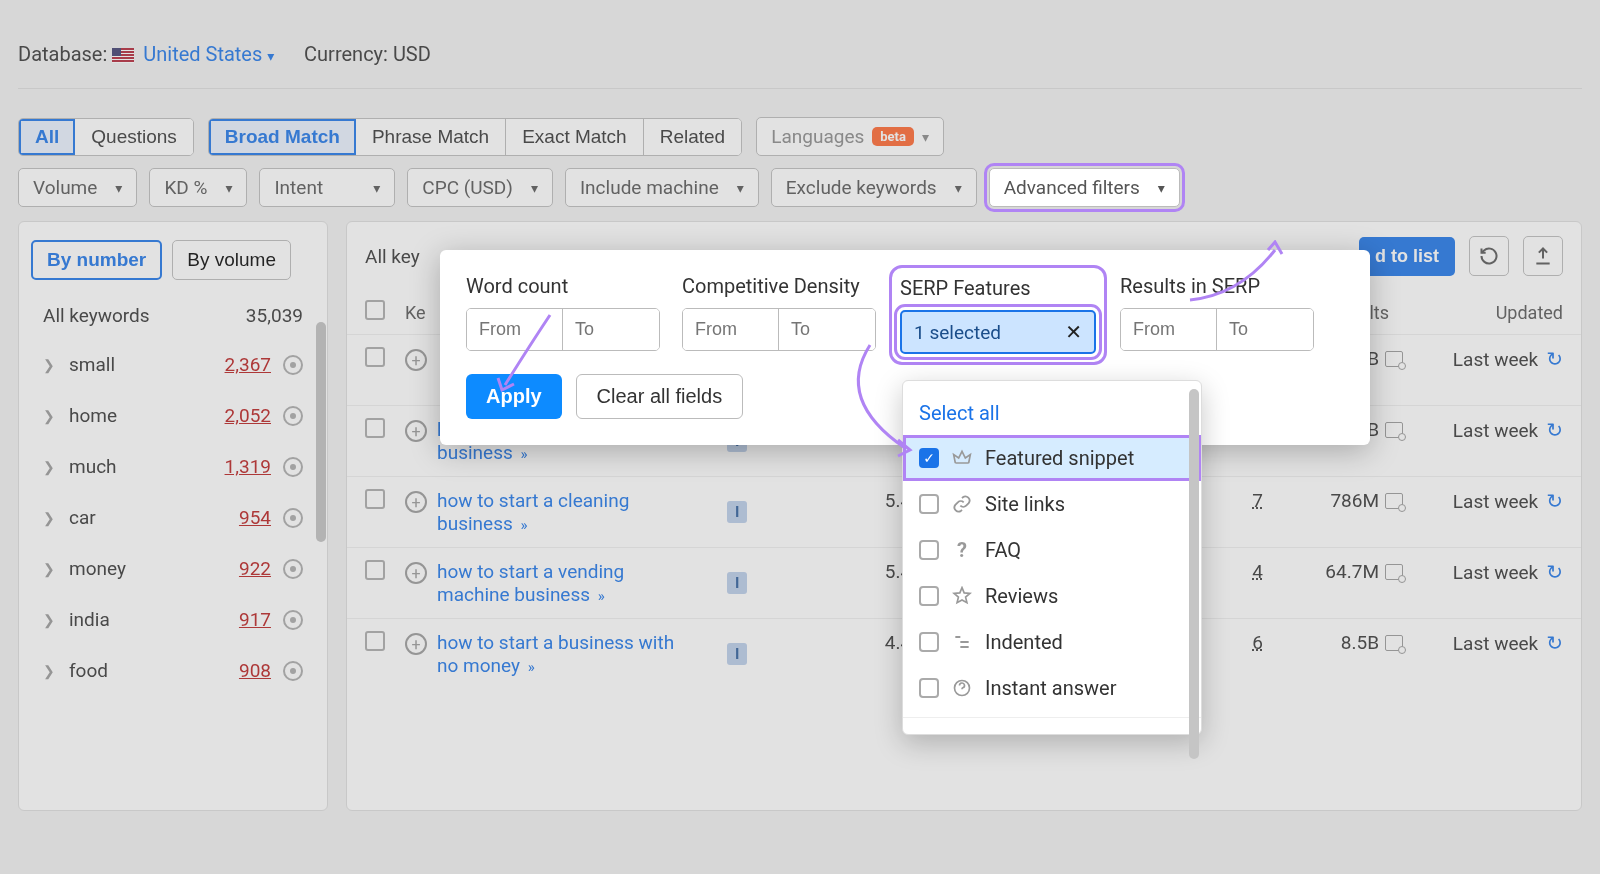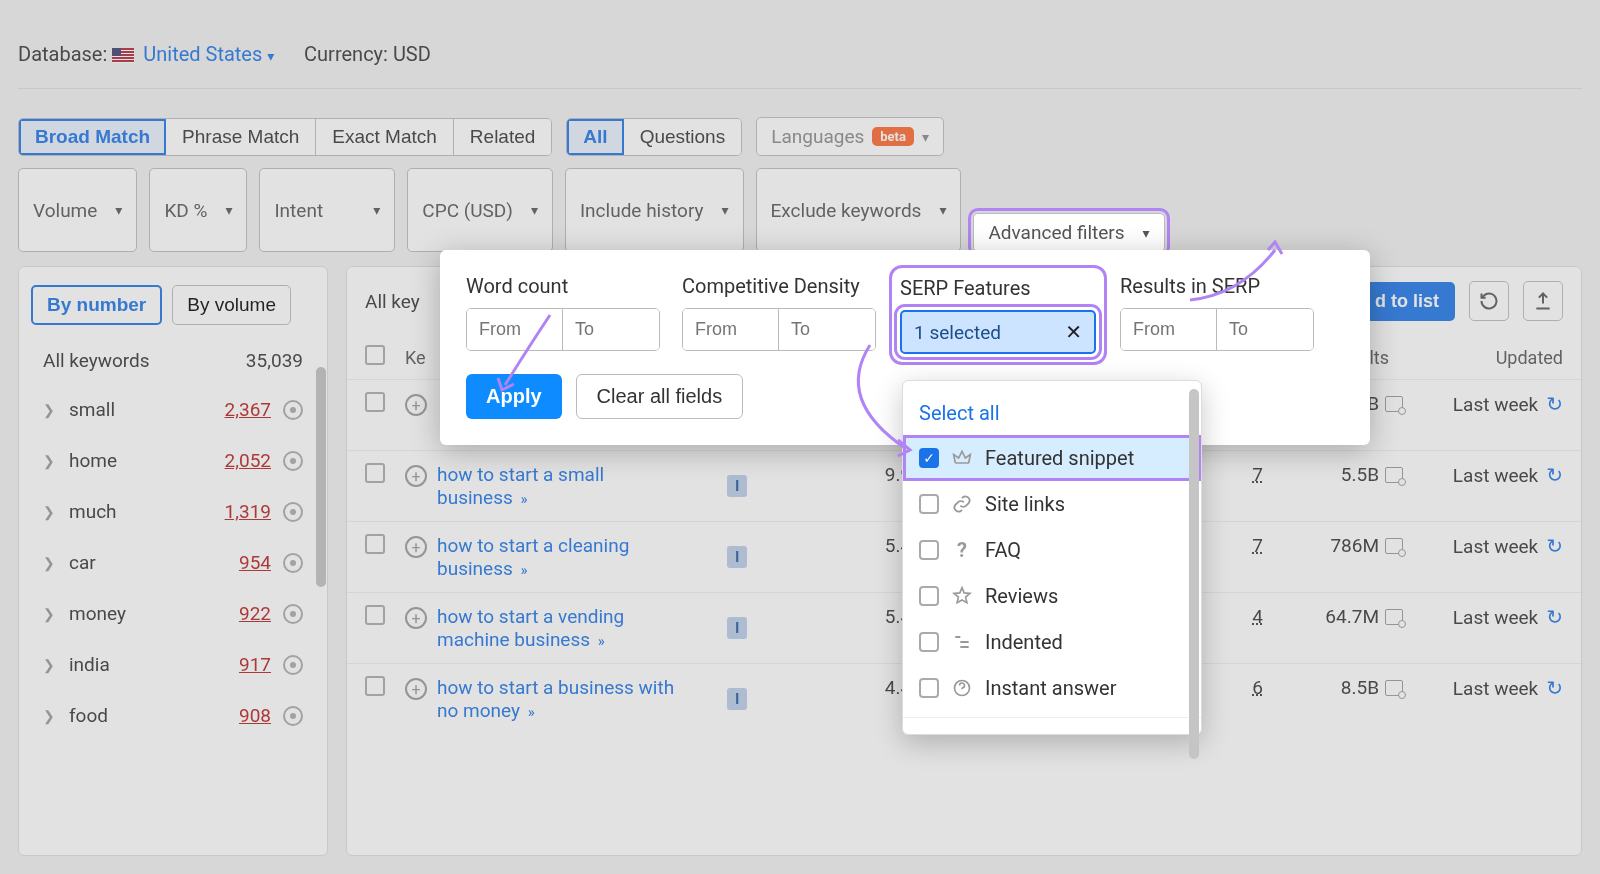--- a/index.html
+++ b/index.html
@@ -20,21 +20,21 @@
 .seg-btn { padding: 7px 16px; font-size: 19px; border: none; background: #fff; cursor: pointer; border-right: 1px solid #bbb; color: #333; }
 .seg-btn:last-child { border-right: none; }
 .seg-btn.active-blue { background: #e8f0fe; border: 2px solid #1a73e8; color: #1a73e8; font-weight: 600; }
 .seg-group .seg-btn.active-blue { border: none; outline: 2px solid #1a73e8; outline-offset: -2px; }
 .lang-btn { display: inline-flex; align-items: center; gap: 8px; padding: 7px 14px; border: 1px solid #bbb; border-radius: 5px; background: #fff; font-size: 19px; color: #888; }
 .beta { background: #ff642d; color: #fff; font-size: 13px; font-weight: 700; padding: 2px 8px; border-radius: 5px; }
 .chev { font-size: 14px; }
 
 .filter-row2 { display: flex; gap: 12px; padding: 4px 18px 14px 18px; flex-wrap: wrap; }
 .pill { display: inline-flex; align-items: center; gap: 18px; padding: 7px 14px; border: 1px solid #bbb; border-radius: 5px; background: #fff; font-size: 19px; color: #555; cursor: pointer; }
-.adv-wrap { position: relative; z-index: 5; margin-top: 45px; }
+.adv-wrap { position: relative; z-index: 5; }
 .pill.adv { outline: 3px solid #b084f4; outline-offset: 2px; color: #555; }
 
 .body { display: flex; gap: 18px; padding: 0 18px; }
 .sidebar { width: 310px; background: #fff; border: 1px solid #ddd; border-radius: 6px; padding: 12px 0; height: 590px; position: relative; }
 .side-tabs { display: flex; gap: 10px; padding: 6px 12px 14px 12px; }
 .side-tab { flex: 0 0 auto; padding: 7px 14px; border: 1px solid #bbb; border-radius: 5px; font-size: 19px; background: #fff; cursor: pointer; }
 .side-tab.active { border: 2px solid #1a73e8; color: #1a73e8; font-weight: 600; }
 .side-head { display: flex; justify-content: space-between; padding: 10px 24px 12px 24px; font-size: 19px; color: #333; }
 .side-item { display: flex; align-items: center; gap: 12px; padding: 14px 24px; font-size: 19px; cursor: pointer; }
 .side-item .chv { color: #999; font-size: 14px; width: 14px; }
@@ -118,29 +118,29 @@
     <span class="db-link"><span>United States</span> <span class="chev">▾</span></span>
     &nbsp;&nbsp;&nbsp;&nbsp;
     <span>Currency:</span>
     <span>USD</span>
   </div>
   <hr class="hr">
 </div>
 
 <div class="filter-row1">
   <div class="seg-group">
+    <button class="seg-btn active-blue">All</button>
+    <button class="seg-btn">Questions</button>
+  </div>
+  <div class="seg-group">
     <button class="seg-btn active-blue">Broad Match</button>
     <button class="seg-btn">Phrase Match</button>
     <button class="seg-btn">Exact Match</button>
     <button class="seg-btn">Related</button>
   </div>
-  <div class="seg-group">
-    <button class="seg-btn active-blue">All</button>
-    <button class="seg-btn">Questions</button>
-  </div>
   <div class="lang-btn">
     <span>Languages</span>
     <span class="beta">beta</span>
     <span class="chev">▾</span>
   </div>
 </div>
 
 <div class="filter-row2">
   <div class="pill">
       <span>Volume</span>
@@ -149,21 +149,21 @@
   <div class="pill">
       <span>KD %</span>
       <span class="chev">▾</span>
     </div>
   <div class="pill"><span>Intent</span>&nbsp;&nbsp;&nbsp;<span class="chev">▾</span></div>
   <div class="pill">
       <span>CPC (USD)</span>
       <span class="chev">▾</span>
     </div>
   <div class="pill">
-      <span>Include history</span>
+      <span>Include machine</span>
       <span class="chev">▾</span>
     </div>
   <div class="pill">
       <span>Exclude keywords</span>
       <span class="chev">▾</span>
     </div>
   <div class="adv-wrap">
     <div class="pill adv">
         <span>Advanced filters</span>
         <span class="chev">▾</span>

